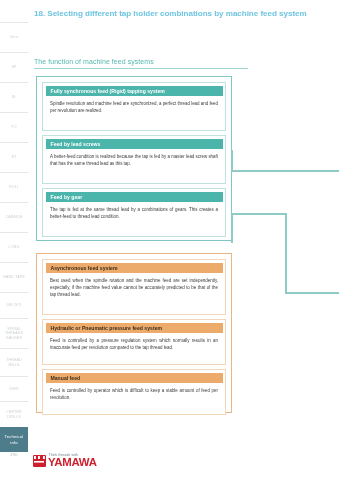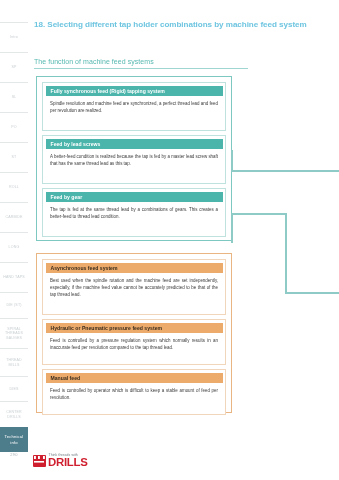--- a/index.html
+++ b/index.html
@@ -63,21 +63,21 @@
     text-align: center;
     color: #aab4b8;
     font-size: 4px;
     letter-spacing: 0.2px;
   }
 
   
   #page-title {
     position: absolute;
     left: 34px;
-    top: 20px;
+    top: 9px;
     width: 290px;
     color: #6ec5e0;
     font-size: 8.1px;
     font-weight: 600;
     letter-spacing: -0.05px;
     white-space: nowrap;
   }
   #section-title {
     position: absolute;
     left: 34px;
@@ -314,16 +314,16 @@
   <div class="conn v" style="left:231px; top:213px; height:30px;"></div>
   <div class="conn h" style="left:231px; top:213px; width:56px;"></div>
   <div class="conn v" style="left:285px; top:213px; height:81px;"></div>
   <div class="conn h" style="left:285px; top:292px; width:54px;"></div>
 
   <div id="logo-block">
     <div id="logo-mark">
       <div class="crown"></div>
     </div>
     <div id="logo-tag">Think threads with</div>
-    <div id="logo-word">DRILLS</div>
+    <div id="logo-word">YAMAWA</div>
   </div>
 
 </div>
 
 </body></html>

